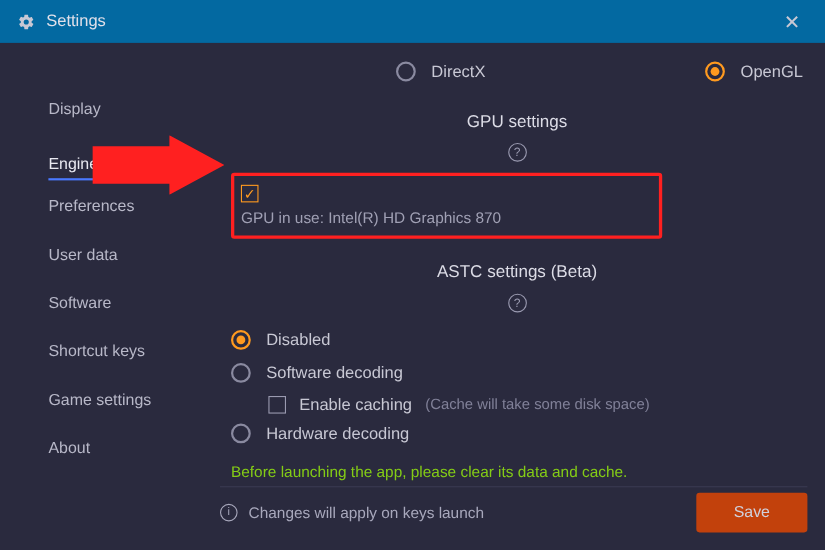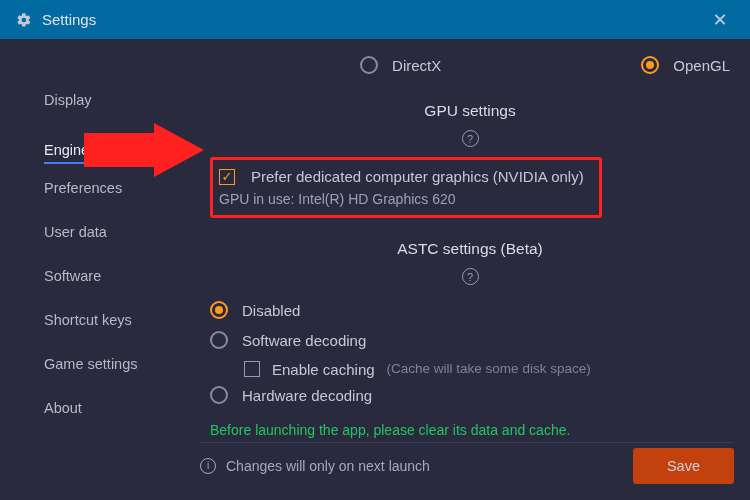--- a/index.html
+++ b/index.html
@@ -103,21 +103,21 @@
   .checkbox.on::after {
     content:"✓"; color:#ff9a1f; font-size:13px; line-height:1;
   }
   .checkbox.gray { border-color:#9a9ab0; }
   .subtext {
     font-size: 14px; color:#a0a0b4; padding: 6px 0 0 4px;
   }
   .subcb { display:flex; align-items:flex-start; gap:12px; margin: 6px 0 2px 34px;}
   .paren { color:#808098; font-size:13.5px; }
   .warning {
-    color:#22c55e; font-size:14px; margin-top: 12px;
+    color:#84cc16; font-size:14px; margin-top: 12px;
   }
   .footer {
     position:absolute; left:200px; right:16px; bottom:12px;
     height: 46px; display:flex; align-items:center;
     border-top: 1px solid #3a3a52;
   }
   .footer .info {
     display:flex; align-items:center; gap:10px; flex:1;
     color:#a8a8bc; font-size:14px;
   }
@@ -194,23 +194,22 @@
     </div>
 
     <div class="section-head">
       <span>GPU settings</span>
       <span class="help">?</span>
     </div>
 
     <div class="highlight-box">
       <div class="cb-row">
         <span class="checkbox on"></span>
-        <span class="rlabel">Prefer dedicated computer graphics (NVIDIA only)</span>
-      </div>
-      <div class="subtext">GPU in use: Intel(R) HD Graphics 620</div>
+      </div>
+      <div class="subtext">GPU in use: Intel(R) HD Graphics 870</div>
     </div>
 
     <div class="section-head">
       <span>ASTC settings (Beta)</span>
       <span class="help">?</span>
     </div>
 
     <div class="row-radio">
       <span class="radio on"></span>
       <span class="rlabel">Disabled</span>
@@ -233,16 +232,16 @@
   </div>
 </div>
 
 <svg class="arrow" viewBox="0 0 120 54">
   <polygon points="0,10 70,10 70,0 120,27 70,54 70,44 0,44" fill="#ff2020"></polygon>
 </svg>
 
 <div class="footer">
   <div class="info">
     <span class="info-icon">i</span>
-    <span>Changes will only on next launch</span>
+    <span>Changes will apply on keys launch</span>
   </div>
   <button class="save-btn">Save</button>
 </div>
 
 </body></html>

